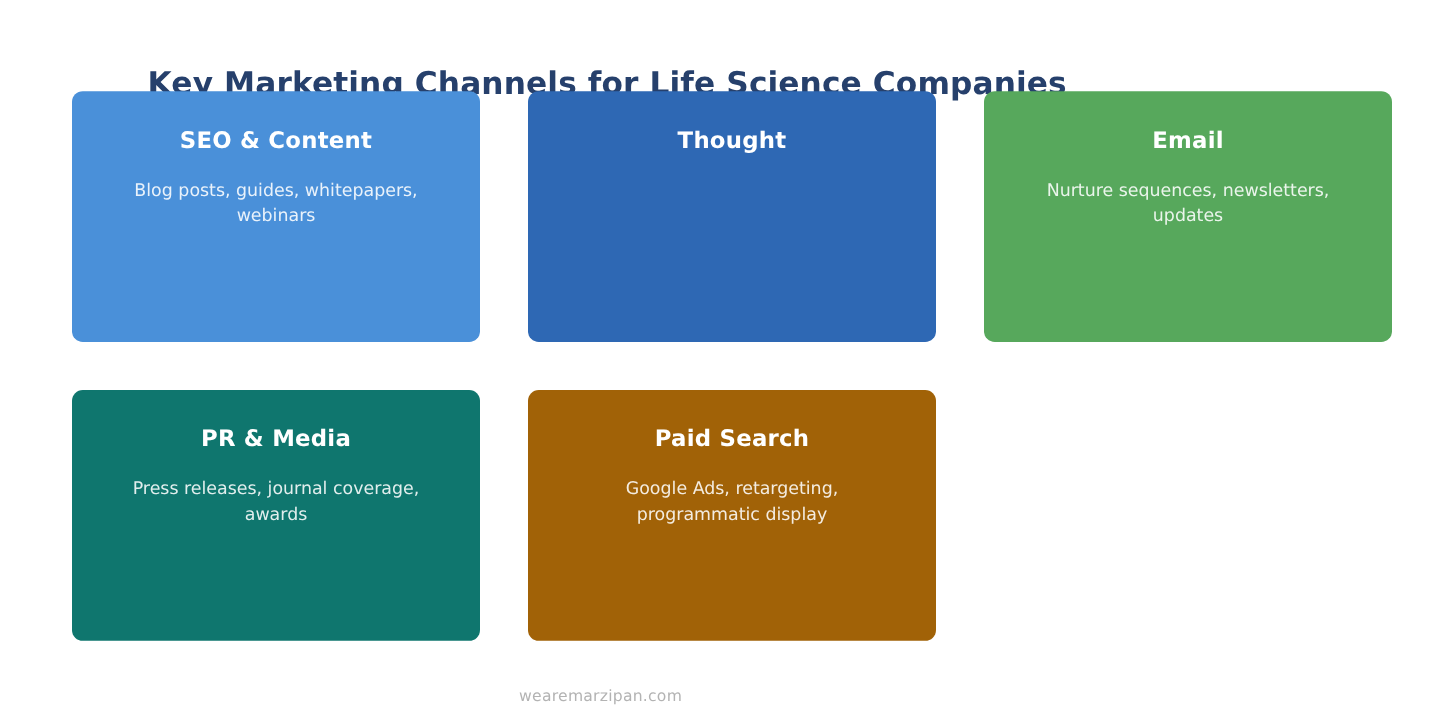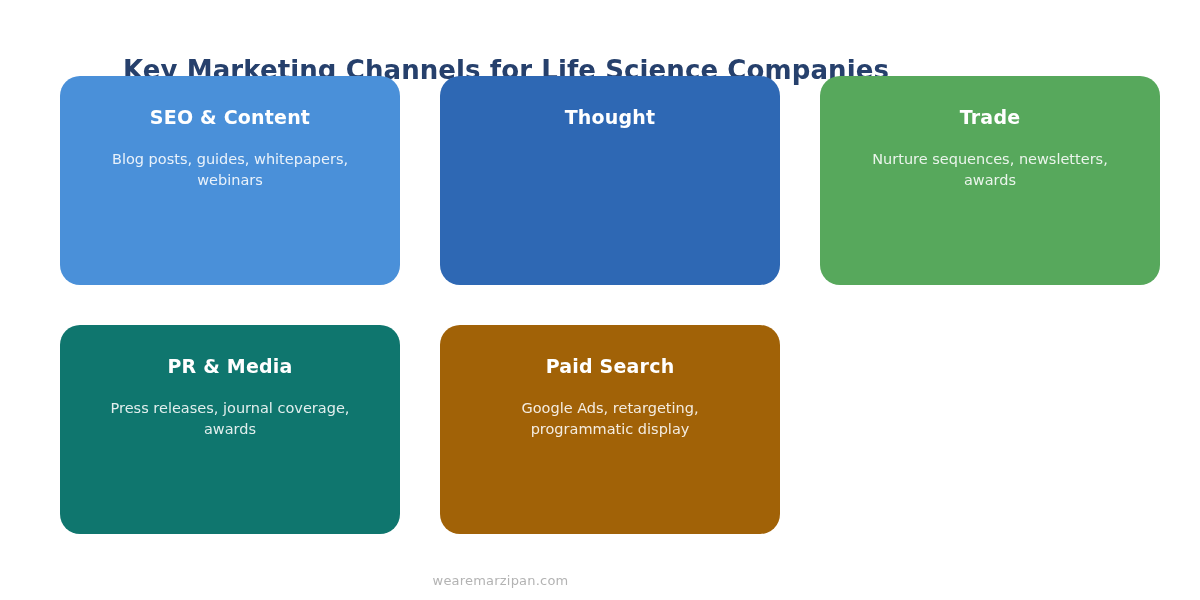--- a/index.html
+++ b/index.html
@@ -38,21 +38,21 @@
     top: 76px;
     left: 60px;
     width: 1100px;
     display: grid;
     grid-template-columns: 340px 340px 340px;
     grid-template-rows: 209px 209px;
     column-gap: 40px;
     row-gap: 40px;
   }
   .card {
-    border-radius: 20px;
+    border-radius: 9px;
     box-sizing: border-box;
     padding: 30px 26px 0 26px;
     text-align: center;
     overflow: hidden;
   }
   .card-title {
     font-family: "DejaVu Sans", sans-serif;
     font-size: 19px;
     font-weight: bold;
     color: #ffffff;
@@ -93,22 +93,22 @@
       <div class="card-title">SEO &amp; Content</div>
       <div class="card-desc">Blog posts, guides, whitepapers, webinars</div>
     </div>
 
 
     <div class="card" style="background-color: rgb(46, 104, 180);">
       <div class="card-title">Thought</div>
     </div>
 
     <div class="card" style="background-color: rgb(87, 168, 92);">
-      <div class="card-title">Trade</div>
-      <div class="card-desc">Nurture sequences, newsletters, awards</div>
+      <div class="card-title">Email</div>
+      <div class="card-desc">Nurture sequences, newsletters, updates</div>
     </div>
 
     <div class="card" style="background-color: #0f766e;">
       <div class="card-title">PR &amp; Media</div>
       <div class="card-desc">Press releases, journal coverage, awards</div>
     </div>
 
     <div class="card" style="background-color: #a16207;">
       <div class="card-title">Paid Search</div>
       <div class="card-desc">Google Ads, retargeting, programmatic display</div>

